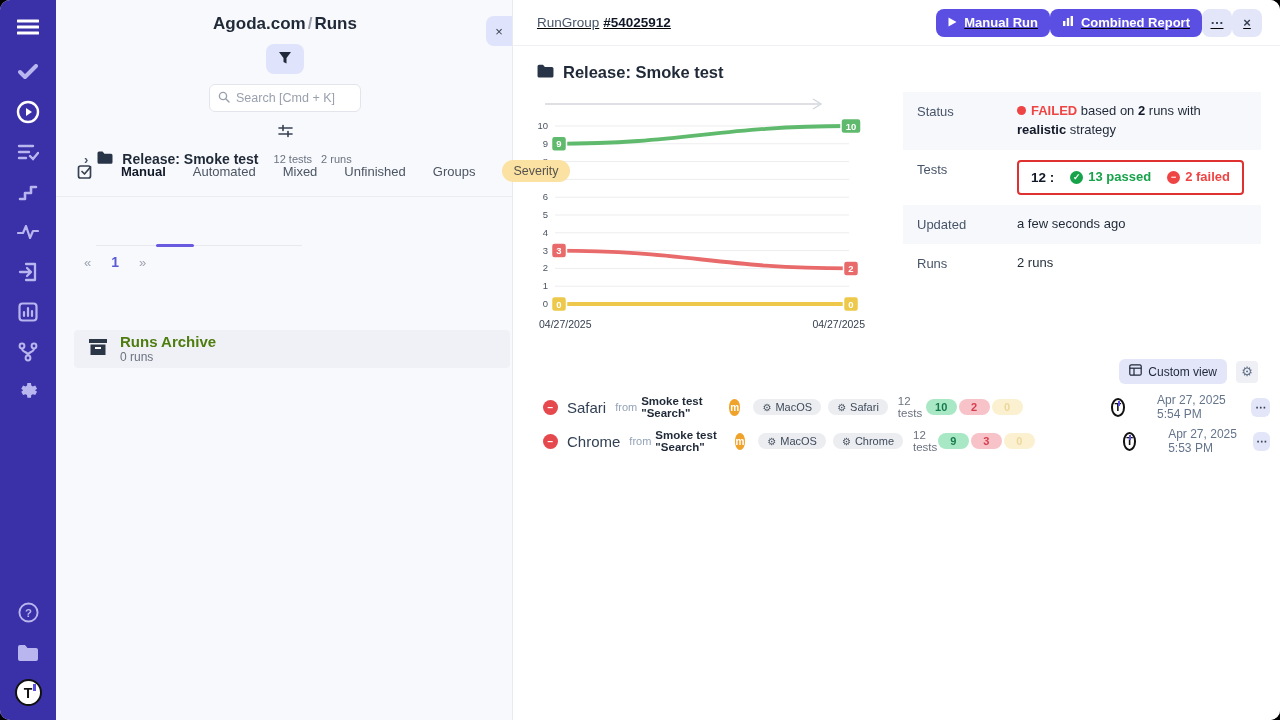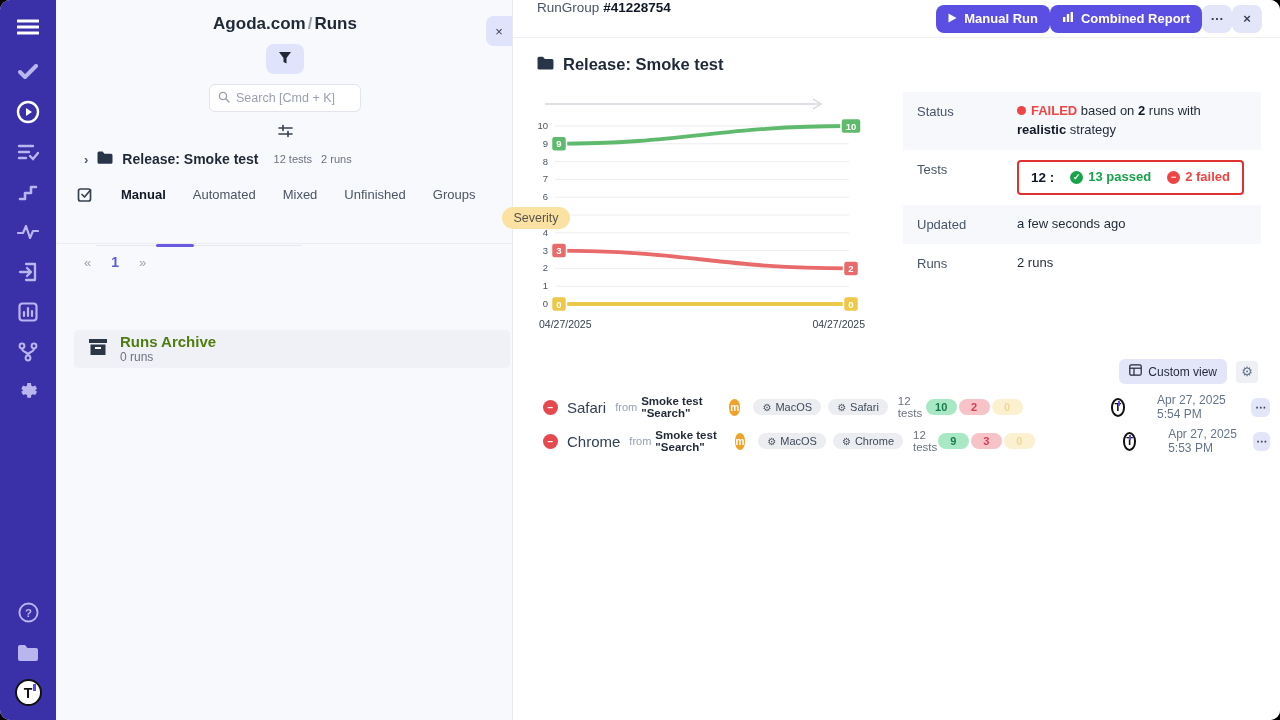--- a/index.html
+++ b/index.html
@@ -24,37 +24,37 @@
   .breadcrumb .sep { color:#9ca3af; font-weight:600; padding:0 2px; }
   .filter-btn { width:38px; height:30px; background:#dfe3fb; border:none; border-radius:8px; display:flex; align-items:center; justify-content:center; cursor:pointer; }
   .search-wrap { display:flex; align-items:center; width:152px; height:28px; background:#fff; border:1px solid #e3e5ec; border-radius:6px; padding:0 8px; gap:6px; }
   .search-wrap input { border:none; outline:none; width:100%; font-size:12.5px; color:#374151; background:transparent; font-family:"Liberation Sans", sans-serif; }
   .search-wrap input::placeholder { color:#9aa1ae; }
   .sliders-btn { background:none; border:none; cursor:pointer; display:flex; padding:2px; }
   .panel-close-btn { position:absolute; right:0; top:16px; width:26px; height:30px; background:#dfe3fb; border:none; border-radius:8px 0 0 8px; font-size:13px; color:#374151; cursor:pointer; }
   .tabs-row { display:flex; align-items:center; gap:27px; padding:10px 16px 14px 21px; border-bottom:1px solid #ebedf2; }
   .tab { font-size:13px; color:#4b5563; cursor:pointer; white-space:nowrap; background:none; border:none; font-family:"Liberation Sans", sans-serif; }
   .tab.active { color:#111827; font-weight:700; }
-  .tab-pill { background:#fbe2a2; color:#57534e; font-size:12.5px; padding:4px 11px; border-radius:14px; border:none; cursor:pointer; font-family:"Liberation Sans", sans-serif;margin-top:47px; }
+  .tab-pill { background:#fbe2a2; color:#57534e; font-size:12.5px; padding:4px 11px; border-radius:14px; border:none; cursor:pointer; font-family:"Liberation Sans", sans-serif; }
   .tree-item { position:absolute; top:144px; left:0; right:0; display:flex; align-items:center; gap:9px; padding:6px 16px 6px 28px; cursor:pointer; }
   .tree-chevron { color:#475569; font-size:13px; font-weight:700; }
   .tree-title { font-size:14px; font-weight:700; color:#1f2937; }
   .tree-meta { font-size:11px; color:#6b7280; margin-left:6px; display:flex; gap:9px; }
   .tree-divider { position:absolute; top:245px; left:40px; right:210px; height:1px; background:#e7e9ee; }
   .tree-divider i { position:absolute; left:60px; top:-1px; width:38px; height:3px; background:#6a5ae0; border-radius:2px; display:block; }
   .pagination { position:absolute; top:254px; left:28px; display:flex; align-items:center; gap:20px; }
   .page-arrow { color:#9ca3af; font-size:13px; background:none; border:none; cursor:pointer; }
   .page-num { color:#5b5bd6; font-size:14px; font-weight:600; background:none; border:none; cursor:pointer; }
   .archive-row { position:absolute; top:330px; left:18px; right:2px; height:38px; background:#f0f1f6; border-radius:4px; display:flex; align-items:center; gap:12px; padding:0 14px; cursor:pointer; }
   .archive-title { font-size:15px; font-weight:800; color:#4d7c0f; line-height:1.1; }
   .archive-sub { font-size:12px; color:#6b7280; }
 
   
   .right-panel { position:absolute; left:512px; top:0; bottom:0; width:768px; background:#fff; border-left:1px solid #e8eaf0; }
-  .rp-header { height:38px; display:flex; padding:0 18px 0 24px; border-bottom:1px solid #eef0f4; }
+  .rp-header { height:46px; display:flex; align-items:center; padding:0 18px 0 24px; border-bottom:1px solid #eef0f4;text-decoration:underline; }
   .rg-label { font-size:13.5px; color:#475569; }
   .rg-id { font-size:13.5px; font-weight:800; color:#111827; margin-left:4px; }
   .rp-header-actions { margin-left:auto; display:flex; align-items:center; gap:0; }
   .btn-primary { height:28px; background:#5b4fe3; color:#fff; border:none; border-radius:8px; font-size:13px; font-weight:600; display:flex; align-items:center; gap:7px; padding:0 12px; cursor:pointer; font-family:"Liberation Sans", sans-serif; }
   .btn-light { height:28px; min-width:30px; background:#e3e6f9; color:#374151; border:none; border-radius:8px; font-size:13px; font-weight:700; cursor:pointer; padding:0 8px; }
   .rg-title-row { display:flex; align-items:center; gap:9px; padding:17px 24px 0 24px; }
   .rg-title { font-size:16.5px; font-weight:800; color:#1f2937; }
 
   
   .chart-block { position:absolute; left:14px; top:95px; width:372px; }
@@ -285,21 +285,21 @@
       <span>
         <div class="archive-title">Runs Archive</div>
         <div class="archive-sub">0 runs</div>
       </span>
     </div>
   </section>
 
   <section class="right-panel">
     <header class="rp-header">
       <span class="rg-label">RunGroup</span>
-      <span class="rg-id">#41228754</span>
+      <span class="rg-id">#54025912</span>
       <div class="rp-header-actions">
         <button class="btn-primary">
           <span><svg width="9" height="10" viewBox="0 0 9 10">
                 <path d="M0.5 0.5 L8.5 5 L0.5 9.5 Z" fill="#fff"></path>
               </svg></span>
           <span>Manual Run</span>
         </button>
         <button class="btn-primary">
           <span><svg width="12" height="12" viewBox="0 0 12 12">
                 <g fill="#fff">

